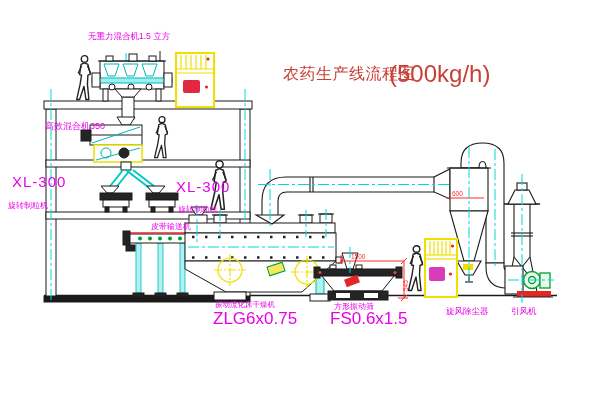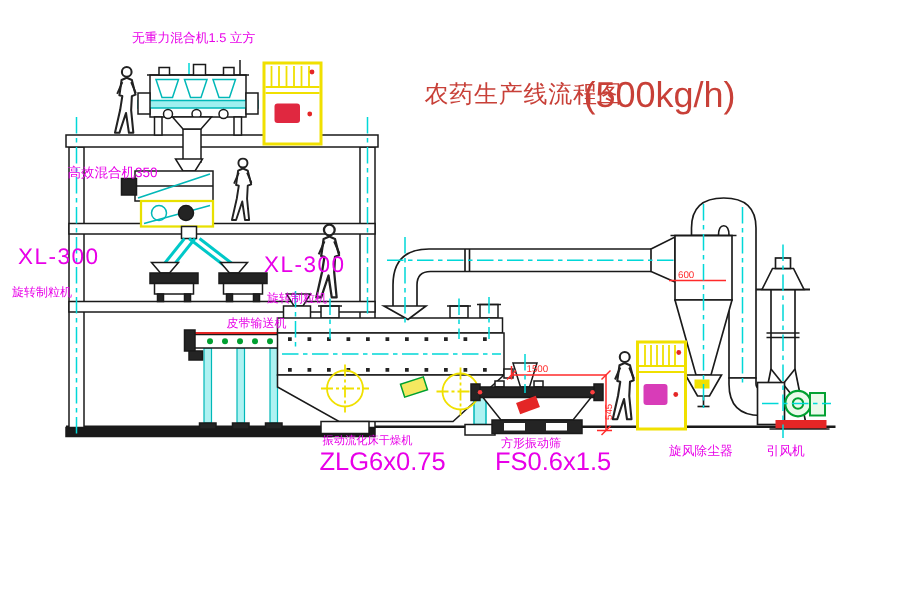--- a/index.html
+++ b/index.html
@@ -1,17 +1,17 @@
 <!DOCTYPE html>
 <html><head>
 <meta charset="utf-8">
 <style>
   html,body{margin:0;padding:0;background:#fff;}
   #stage{position:relative;width:600px;height:345px;background:#ffffff;overflow:hidden;
-         font-family:"Liberation Sans",sans-serif;}
+         font-family:"Liberation Sans",sans-serif;margin-top:11px;}
   svg{position:absolute;left:0;top:0;}
   text{font-family:"Liberation Sans","DejaVu Sans",sans-serif;}
   .lbl{fill:#e800e8;}
   .dim{fill:#ff2a2a;}
   .ttl{fill:#c84038;}
 </style>
 </head>
 <body>
 
 <div id="stage">

